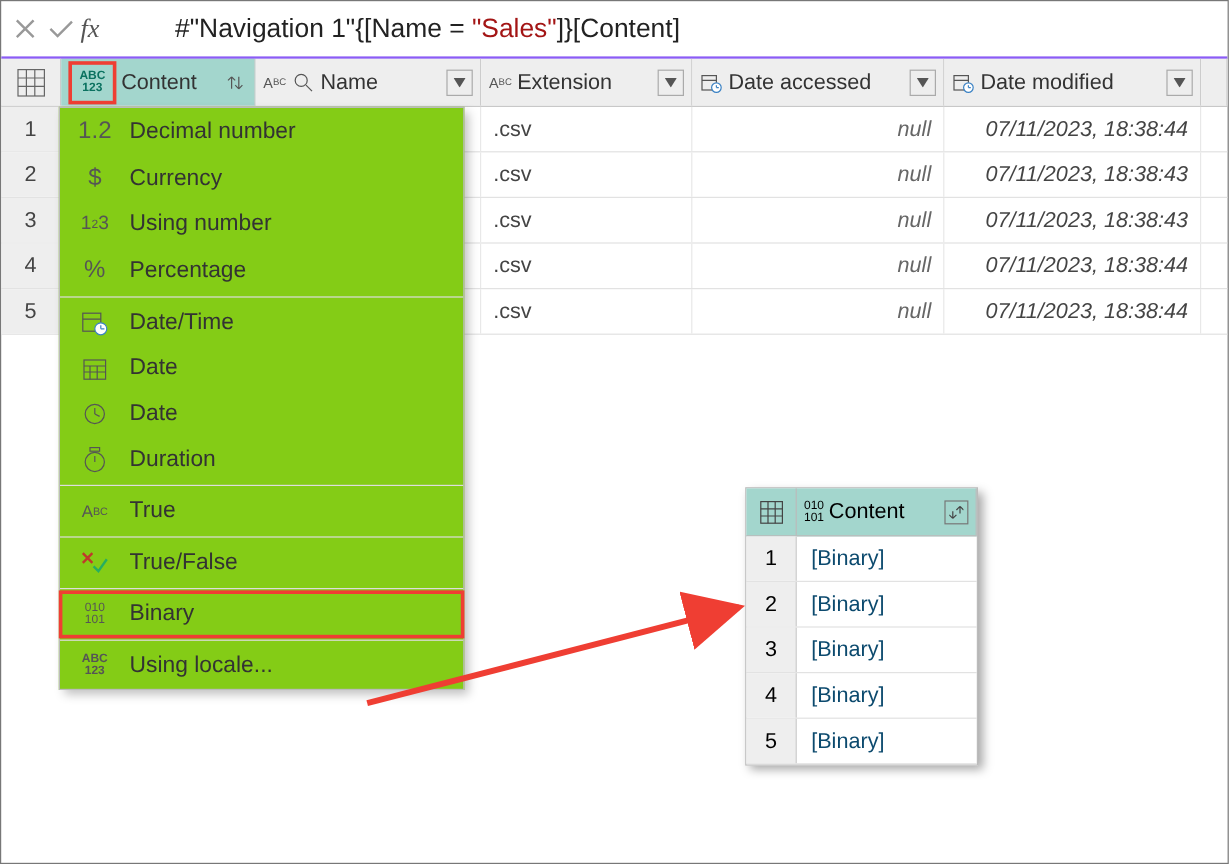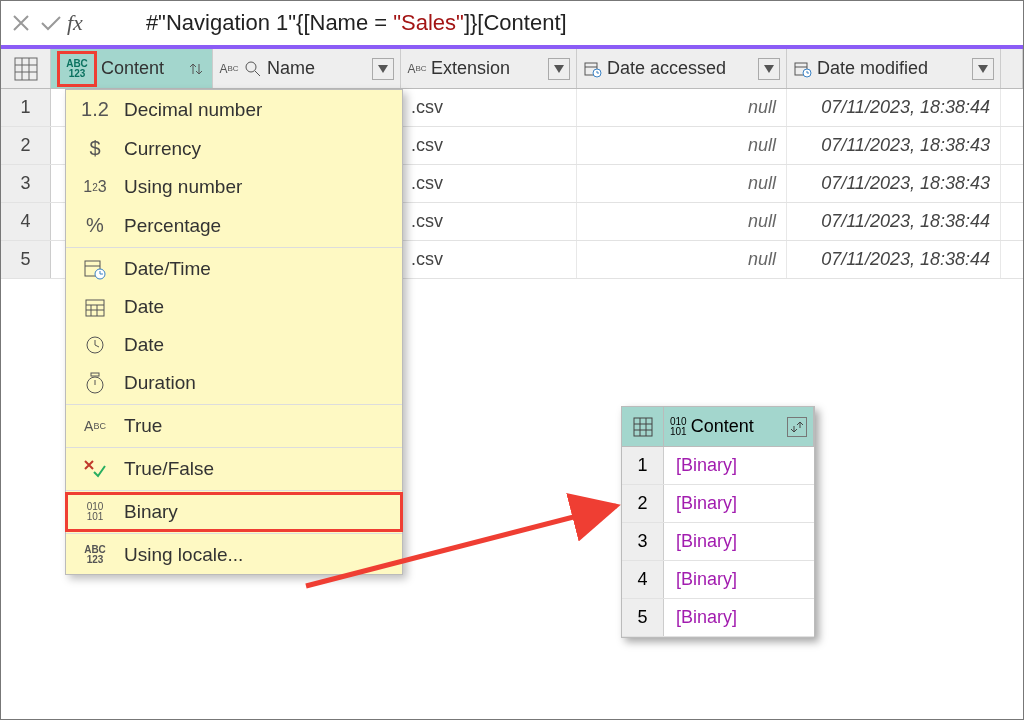--- a/index.html
+++ b/index.html
@@ -1,19 +1,19 @@
 <!DOCTYPE html>
 <html><head>
 <meta charset="utf-8">
 <style>
   * { box-sizing: border-box; margin: 0; padding: 0; font-family: "Segoe UI", Arial, sans-serif; }
   body { width: 1024px; height: 720px; background: #fff; border: 1px solid #777; position: relative; overflow: hidden; }
 
   
-  .formula-bar { display: flex; align-items: center; height: 48px; border-bottom: 4px solid #8b5cf6; padding: 0 6px; gap: 2px; }
+  .formula-bar { display: flex; align-items: center; height: 48px; border-bottom: 2px solid #8b5cf6; padding: 0 6px; gap: 2px; }
   .fb-btn { width: 28px; height: 28px; display: flex; align-items: center; justify-content: center; color: #666; }
   .fx { font-style: italic; font-family: "Segoe UI", serif; font-size: 22px; color: #555; margin-right: 8px; }
   .formula { font-family: Consolas, monospace; font-size: 22px; color: #222; white-space: pre; }
   .formula .str { color: #a31515; }
 
   
   .hdr { display: flex; height: 40px; border-bottom: 1px solid #bbb; font-size: 18px; }
   .hcell { display: flex; align-items: center; border-right: 1px solid #ccc; background: #eee; padding: 0 6px; gap: 4px; color: #333; position: relative; }
   .hcell.sel { background: #a3d6cd; }
   .drop { margin-left: auto; }
@@ -25,36 +25,36 @@
 
   
   .rows { }
   .drow { display: flex; height: 38px; border-bottom: 1px solid #e2e2e2; font-size: 18px; color: #444; }
   .drow .rnum { width: 50px; display: flex; align-items: center; justify-content: center; border-right: 1px solid #ccc; background: #eee; }
   .dcell { display: flex; align-items: center; padding: 0 10px; border-right: 1px solid #e8e8e8; }
   .null { font-style: italic; color: #666; justify-content: flex-end; }
   .date-col { font-style: italic; justify-content: flex-end; }
 
   
-  .menu { position: absolute; top: 88px; left: 64px; width: 338px; background: #fef9c3; border: 1px solid #bbb; box-shadow: 4px 4px 8px rgba(0,0,0,0.25); z-index: 20; }
+  .menu { position: absolute; top: 88px; left: 48px; width: 338px; background: #84cc16; border: 1px solid #bbb; box-shadow: 4px 4px 8px rgba(0,0,0,0.25); z-index: 20; }
   .mitem { display: flex; align-items: center; gap: 14px; padding: 8px 14px; font-size: 19px; color: #333; }
   .micon { width: 30px; display: flex; align-items: center; justify-content: center; color: #555; font-size: 20px; }
   .msep { height: 1px; background: #ddd; margin: 2px 0; }
   .mitem.highlight { outline: 3px solid #ef3e33; outline-offset: -2px; }
 
   
   .arrow-svg { position: absolute; top: 400px; left: 300px; z-index: 30; pointer-events: none; }
 
   
   .mini { position: absolute; top: 405px; left: 620px; border: 1px solid #bbb; box-shadow: 4px 4px 8px rgba(0,0,0,0.35); background: #fff; z-index: 25; font-size: 18px; }
   .mini-h { display: flex; height: 40px; background: #a3d6cd; border-bottom: 1px solid #bbb; }
   .mini-h .mh { display: flex; align-items: center; gap: 4px; padding: 0 6px; border-right: 1px solid #bbb; }
   .mini-r { display: flex; height: 38px; border-bottom: 1px solid #e2e2e2; }
   .mini-r .rnum { width: 42px; display: flex; align-items: center; justify-content: center; border-right: 1px solid #ccc; background: #eee; }
-  .mini-r .val { padding: 0 12px; display: flex; align-items: center; color: #a21caf; width: 150px; }
+  .mini-r .val { padding: 0 12px; display: flex; align-items: center; color: #0c4a6e; width: 150px; }
 
   
   svg { display: block; }
 </style>
 </head>
 <body>
 
 <div class="formula-bar">
   <div class="fb-btn">
     <svg width="18" height="18" viewBox="0 0 18 18">

